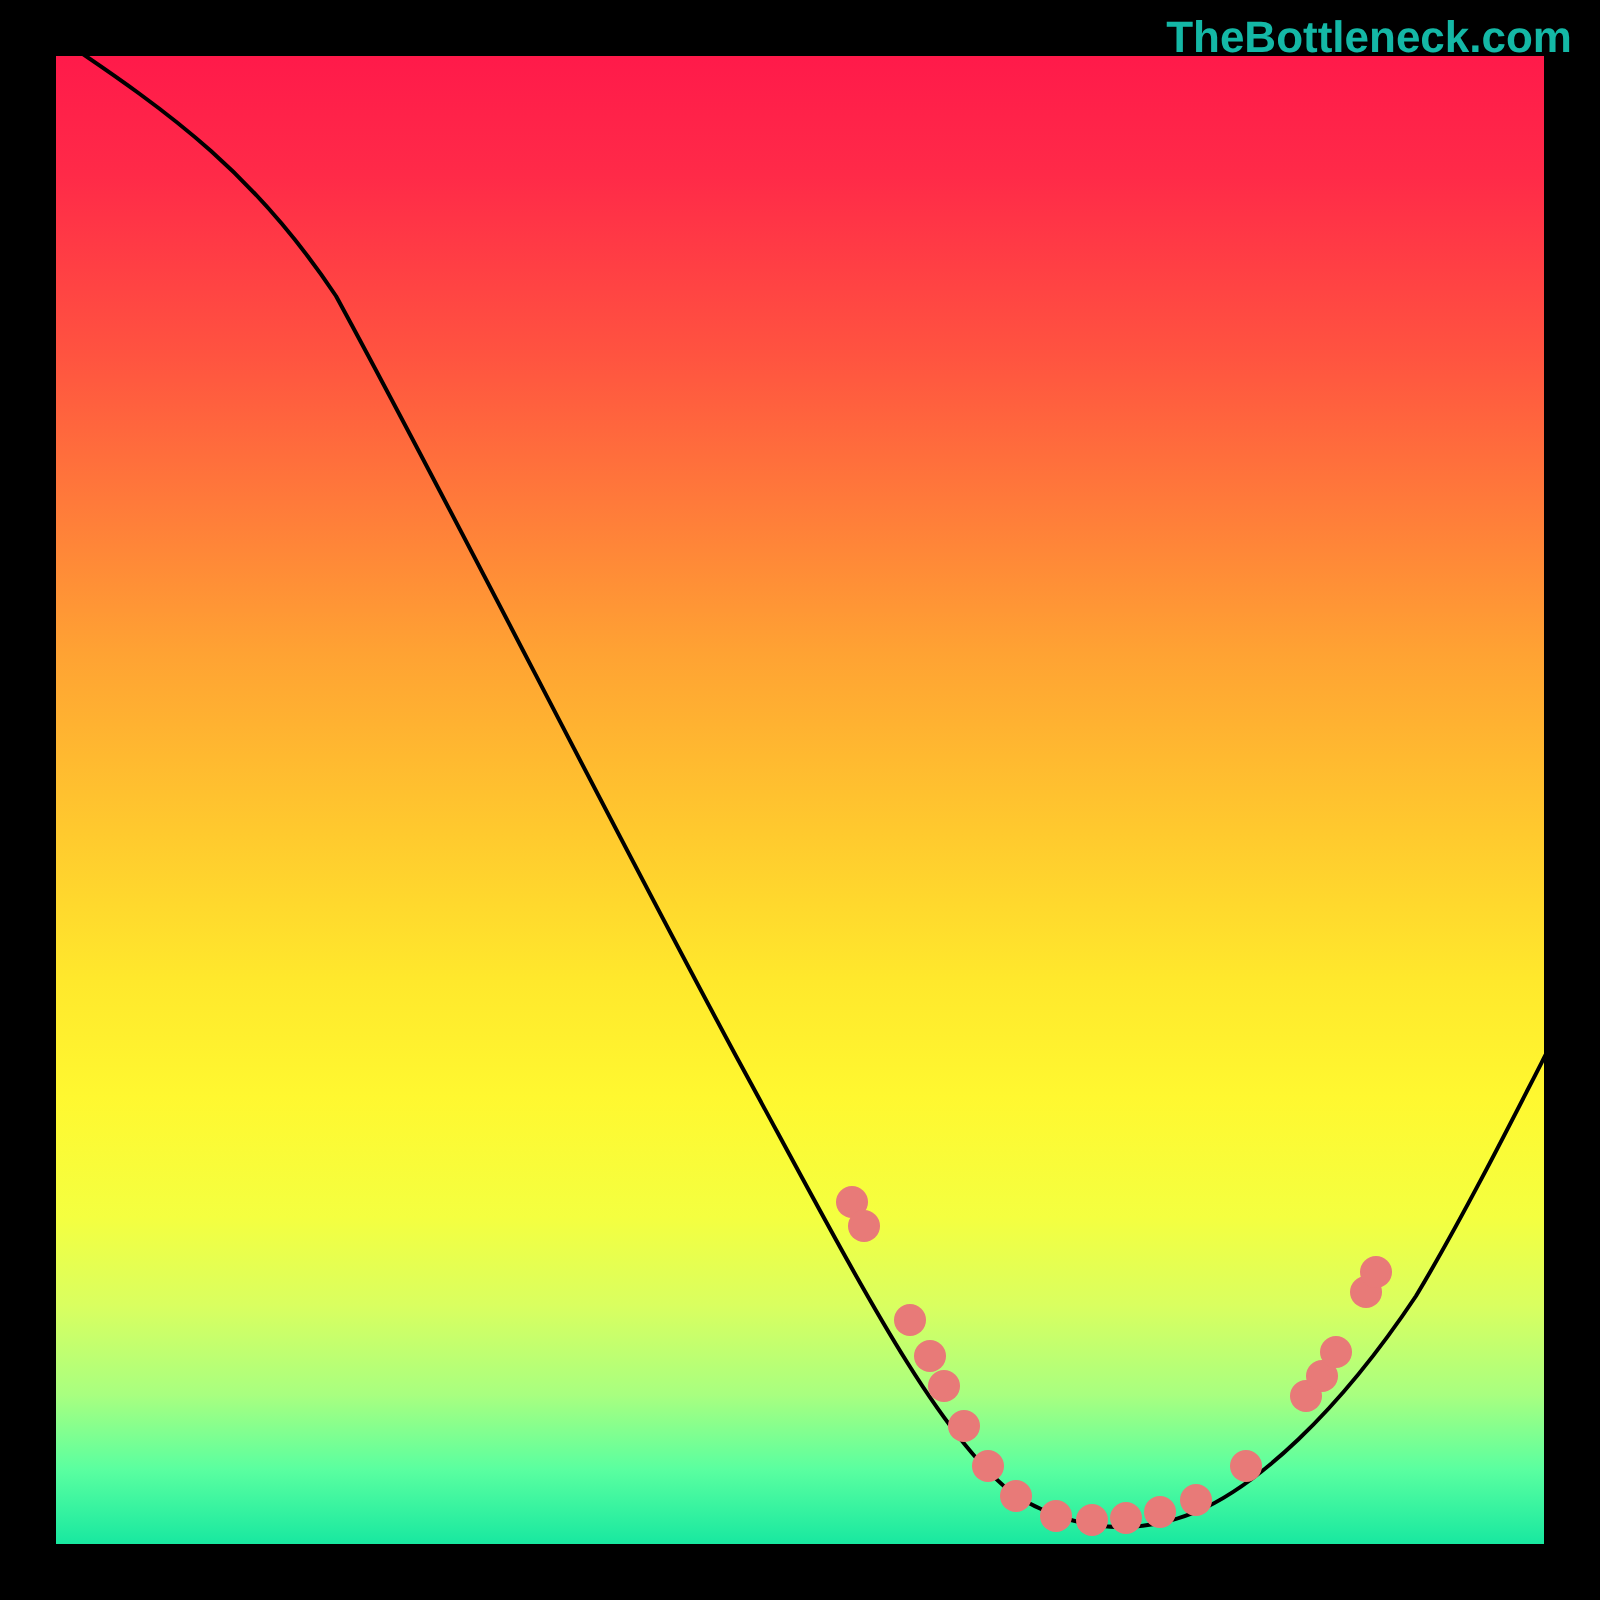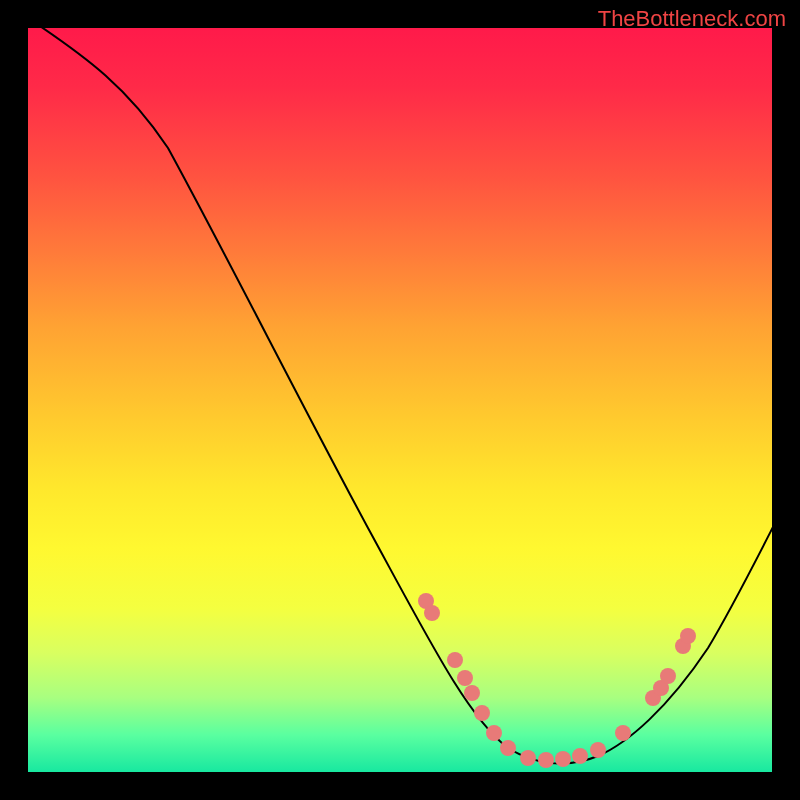--- a/index.html
+++ b/index.html
@@ -8,23 +8,23 @@
     height: 800px;
     background: #000;
     position: relative;
     font-family: Arial, sans-serif;
     overflow: hidden;
   }
   .watermark {
     position: absolute;
     top: 6px;
     right: 14px;
-    color: #ef4444;
+    color: #14b8a6;
     font-size: 22px;
-    font-weight: 400;
+    font-weight: 700;
     z-index: 10;
   }
   .plot-area {
     position: absolute;
     left: 28px;
     top: 28px;
     width: 744px;
     height: 744px;
     overflow: hidden;
   }

